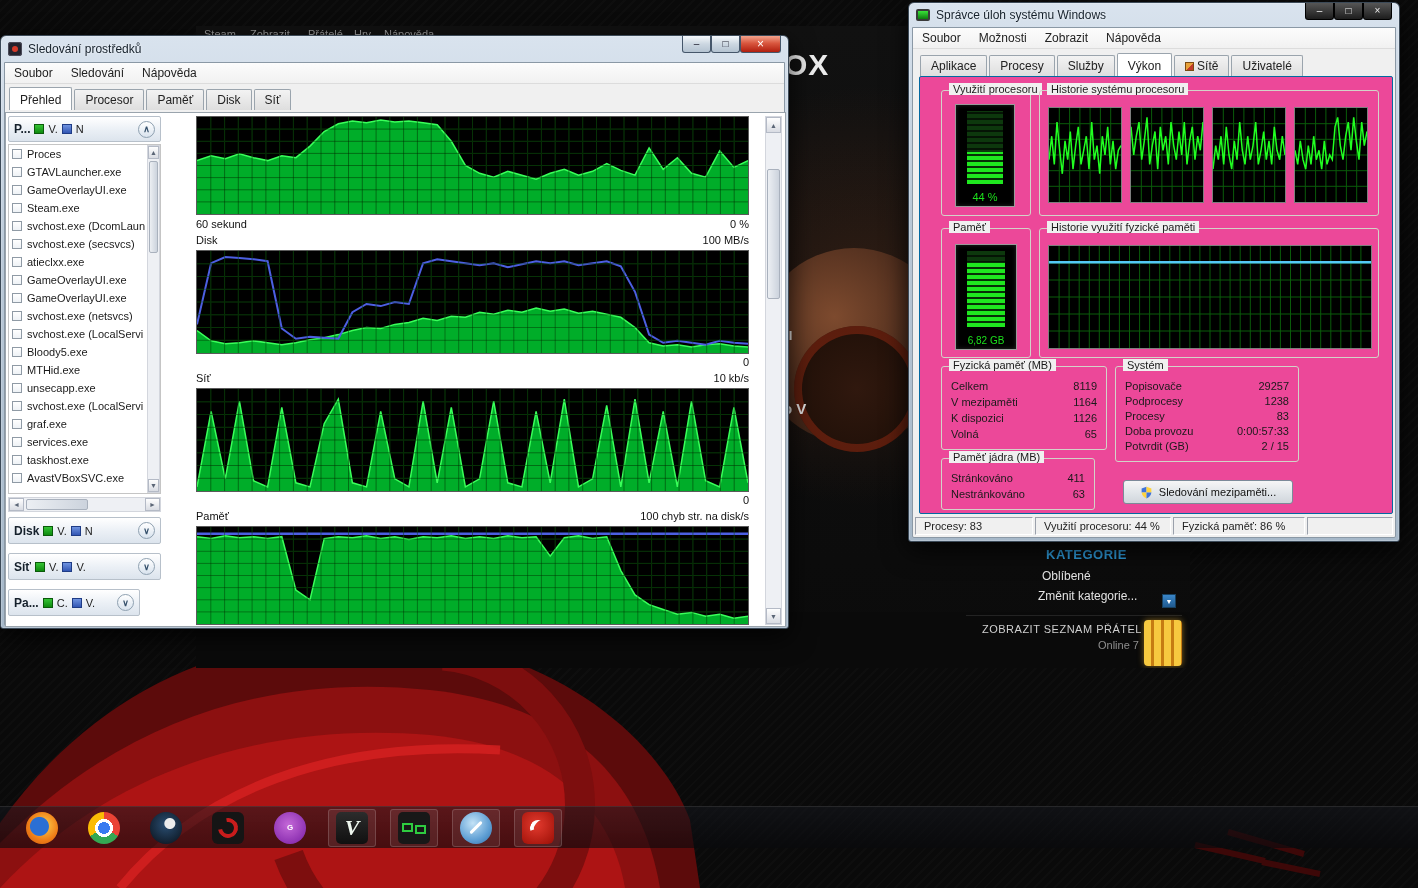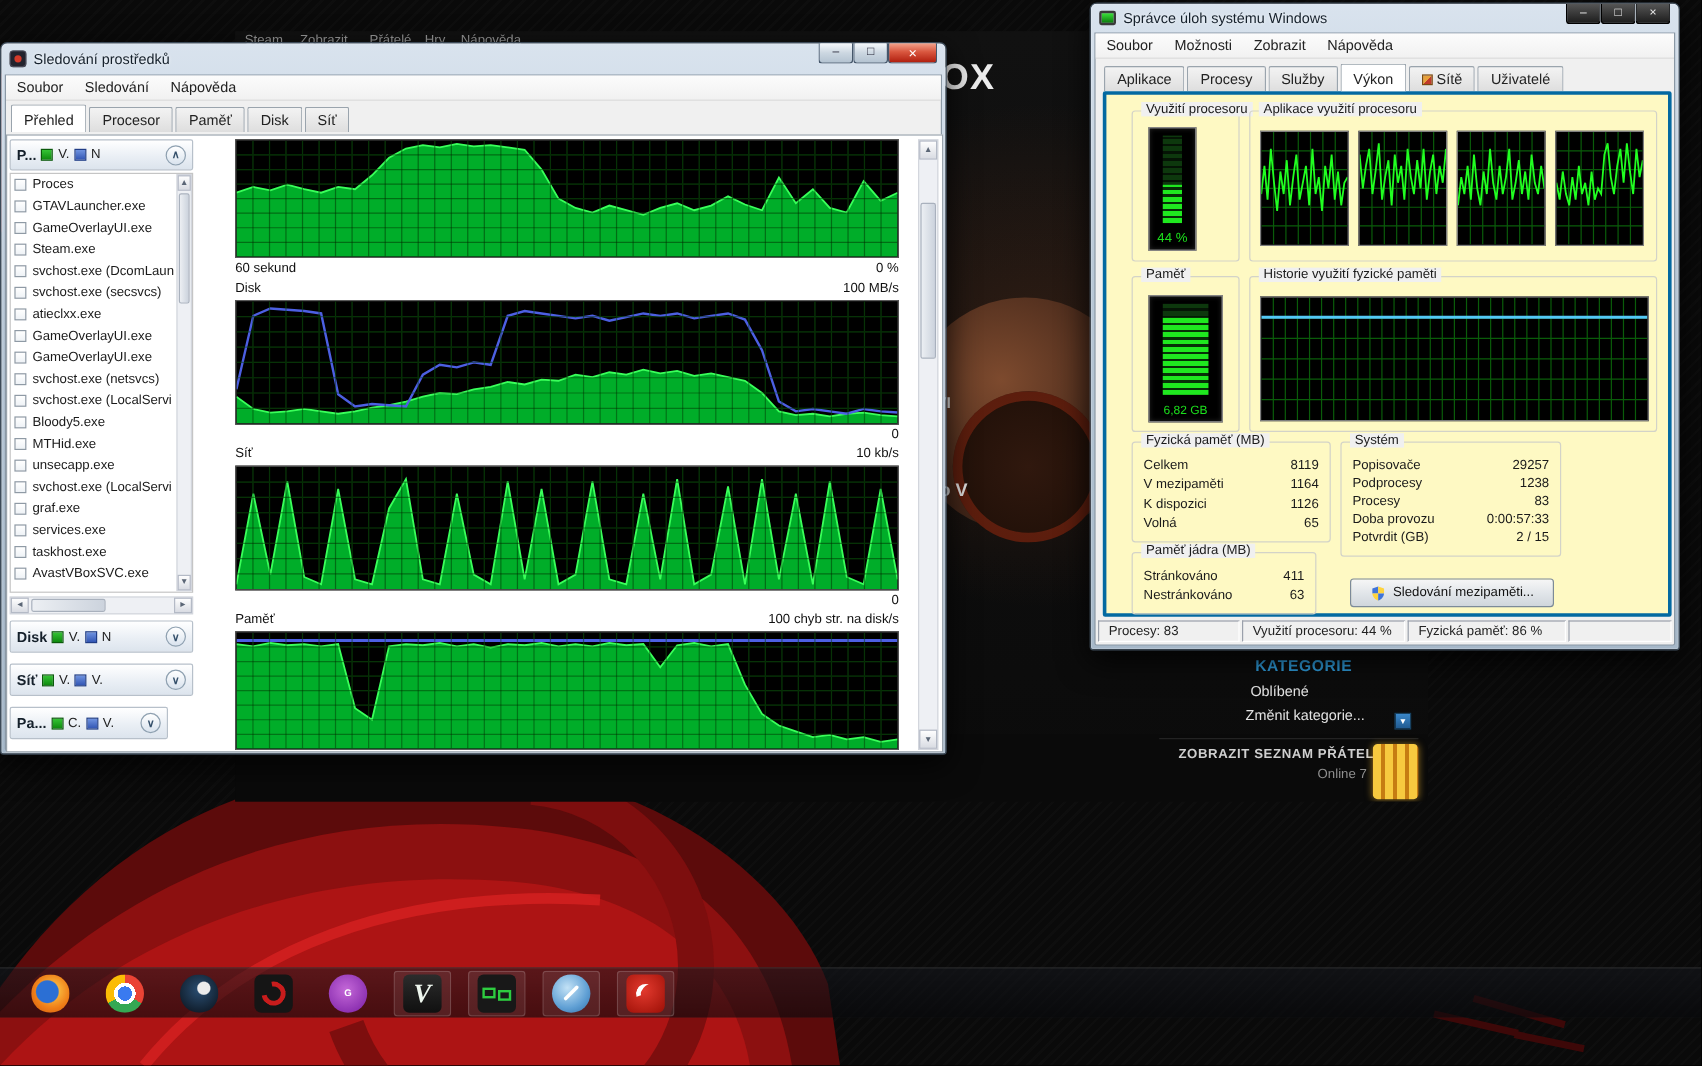--- a/index.html
+++ b/index.html
@@ -48,42 +48,42 @@
 .prow{display:flex;align-items:center;gap:5px;height:18px;padding:0 3px;white-space:nowrap;color:#1a1a1a;overflow:hidden}
 .cbx{width:10px;height:10px;border:1px solid #8f9aa5;background:linear-gradient(#fff,#eef2f6);flex:none}
 .blkchart{position:absolute;background:#000;border:1px solid #5a5a5a;overflow:hidden}
 .chlbl{position:absolute;display:flex;justify-content:space-between;font-size:11px;color:#111}
 .sb{position:absolute;background:#eef0f4;border:1px solid #d3d6dd}
 .sbbtn{position:absolute;background:linear-gradient(#fefefe,#d9dce3);border:1px solid #b4bac6;color:#5b6676;
   display:flex;align-items:center;justify-content:center;font-size:7px}
 .sbthumb{position:absolute;background:linear-gradient(90deg,#eceff3,#ccd3dd);border:1px solid #a9b1bd;border-radius:2px}
 
 
-.tabpage{position:absolute;background:#fef9c3;border:3px solid #0369a1;border-radius:2px}
+.tabpage{position:absolute;background:#ec4899;border:1px solid #0369a1;border-radius:2px}
 .grp{position:absolute;border:1px solid #d3d3c8;border-radius:3px}
 .glabel{position:absolute;top:-8px;left:7px;background:#f0f0f0;padding:0 4px;font-size:11px;color:#1a1a1a;white-space:nowrap}
 .gaugebox{position:absolute;background:#000;border:1px solid #9a9a9a;box-shadow:inset 0 0 4px rgba(255,255,255,.15)}
 .ledtrack{position:absolute;left:11px;right:11px;top:6px;bottom:22px;
   background:repeating-linear-gradient(to top,#0d380d 0 4px,#051405 4px 6px)}
 .ledfill{position:absolute;left:0;right:0;bottom:0;background:repeating-linear-gradient(to top,#1fe81f 0 4px,#073007 4px 6px)}
 .gtext{position:absolute;left:0;right:0;bottom:3px;text-align:center;color:#1ce01c;font-size:11px}
 .tmchart{position:absolute;background:#000;border:1px solid #7e7e7e;overflow:hidden}
 .irow{position:absolute;left:9px;right:9px;display:flex;justify-content:space-between;font-size:11px;color:#1a1a1a;white-space:nowrap}
 .btn7{position:absolute;display:flex;align-items:center;justify-content:center;gap:6px;font-size:11px;color:#111;
   background:linear-gradient(#f6f6f6,#e2e6ea 50%,#d0d6dc);border:1px solid #7c8a99;border-radius:3px}
 .statusbar{position:absolute;left:2px;right:2px;bottom:2px;display:flex;gap:2px;font-size:11px;color:#222}
 .stseg{border:1px solid;border-color:#9aa0ab #fff #fff #9aa0ab;padding:2px 8px;white-space:nowrap}
 
 
 .steamwin{position:absolute;background:linear-gradient(#111,#0b0b0b);z-index:1;overflow:hidden}
 .smenu{position:absolute;font-size:11px;color:#9a9a9a;white-space:nowrap}
 .bigtxt{position:absolute;font-weight:bold;color:#ececec}
 .katitle{position:absolute;font-size:13px;font-weight:bold;color:#2f9fe0;letter-spacing:.5px}
 .katxt{position:absolute;font-size:12px;color:#e3e3e3}
-.frnds{position:absolute;font-size:11px;font-weight:bold;color:#cfcfcf;letter-spacing:.5px}
+.frnds{position:absolute;font-size:11px;font-weight:normal;color:#cfcfcf;letter-spacing:.5px}
 .online{position:absolute;font-size:11px;color:#8f8f8f}
 
 
 .taskbar{position:absolute;left:0;right:0;top:806px;height:42px;z-index:6;display:flex;align-items:center;gap:14px;
   padding-left:18px;background:linear-gradient(rgba(22,24,30,.55),rgba(8,9,12,.62));border-top:1px solid rgba(255,255,255,.12)}
 .tslot{width:48px;height:38px;display:flex;align-items:center;justify-content:center;border-radius:3px;flex:none}
 .tslot.tile{background:rgba(255,255,255,.08);box-shadow:inset 0 0 0 1px rgba(255,255,255,.16)}
 .ticon{width:32px;height:32px;border-radius:50%;position:relative;flex:none}
 </style>
 </head>
@@ -733,30 +733,30 @@
         <span class="tab">Služby</span>
         <span class="tab active">Výkon</span>
         <span class="tab"><span style="display:inline-block;width:9px;height:9px;margin-right:3px;background:linear-gradient(135deg,#e8a13a 50%,#c03a2a 50%);border:1px solid #7a4a10;vertical-align:-1px"></span><span>Sítě</span></span>
         <span class="tab">Uživatelé</span>
       </div>
 
       <div class="tabpage" style="left:6px;top:48px;width:474px;height:438px">
 
         <div class="grp" style="left:21px;top:13px;width:90px;height:126px">
           <span class="glabel">Využití procesoru</span>
-          <div class="gaugebox" style="left:13px;top:13px;width:40px;height:103px">
+          <div class="gaugebox" style="left:13px;top:13px;width:60px;height:103px">
             <div class="ledtrack">
                 <div class="ledfill" style="height: 44%;"></div>
               </div>
             <div class="gtext">44 %</div>
           </div>
         </div>
 
         <div class="grp" style="left:119px;top:13px;width:340px;height:126px">
-          <span class="glabel">Aplikace využití procesoru</span>
+          <span class="glabel">Historie systému procesoru</span>
           <div class="tmchart" style="left:8px;top:16px;width:74px;height:96px">
               <svg viewBox="0 0 72 94" preserveAspectRatio="none" style="position: absolute; left: 0px; top: 0px; width: 100%; height: 100%;">
                 <line x1="10.3" y1="0" x2="10.3" y2="94" stroke="#0a5c0a" stroke-width="1"></line>
                 <line x1="20.6" y1="0" x2="20.6" y2="94" stroke="#0a5c0a" stroke-width="1"></line>
                 <line x1="30.9" y1="0" x2="30.9" y2="94" stroke="#0a5c0a" stroke-width="1"></line>
                 <line x1="41.1" y1="0" x2="41.1" y2="94" stroke="#0a5c0a" stroke-width="1"></line>
                 <line x1="51.4" y1="0" x2="51.4" y2="94" stroke="#0a5c0a" stroke-width="1"></line>
                 <line x1="61.7" y1="0" x2="61.7" y2="94" stroke="#0a5c0a" stroke-width="1"></line>
                 <line x1="0" y1="15.7" x2="72" y2="15.7" stroke="#0a5c0a" stroke-width="1"></line>
                 <line x1="0" y1="31.3" x2="72" y2="31.3" stroke="#0a5c0a" stroke-width="1"></line>

